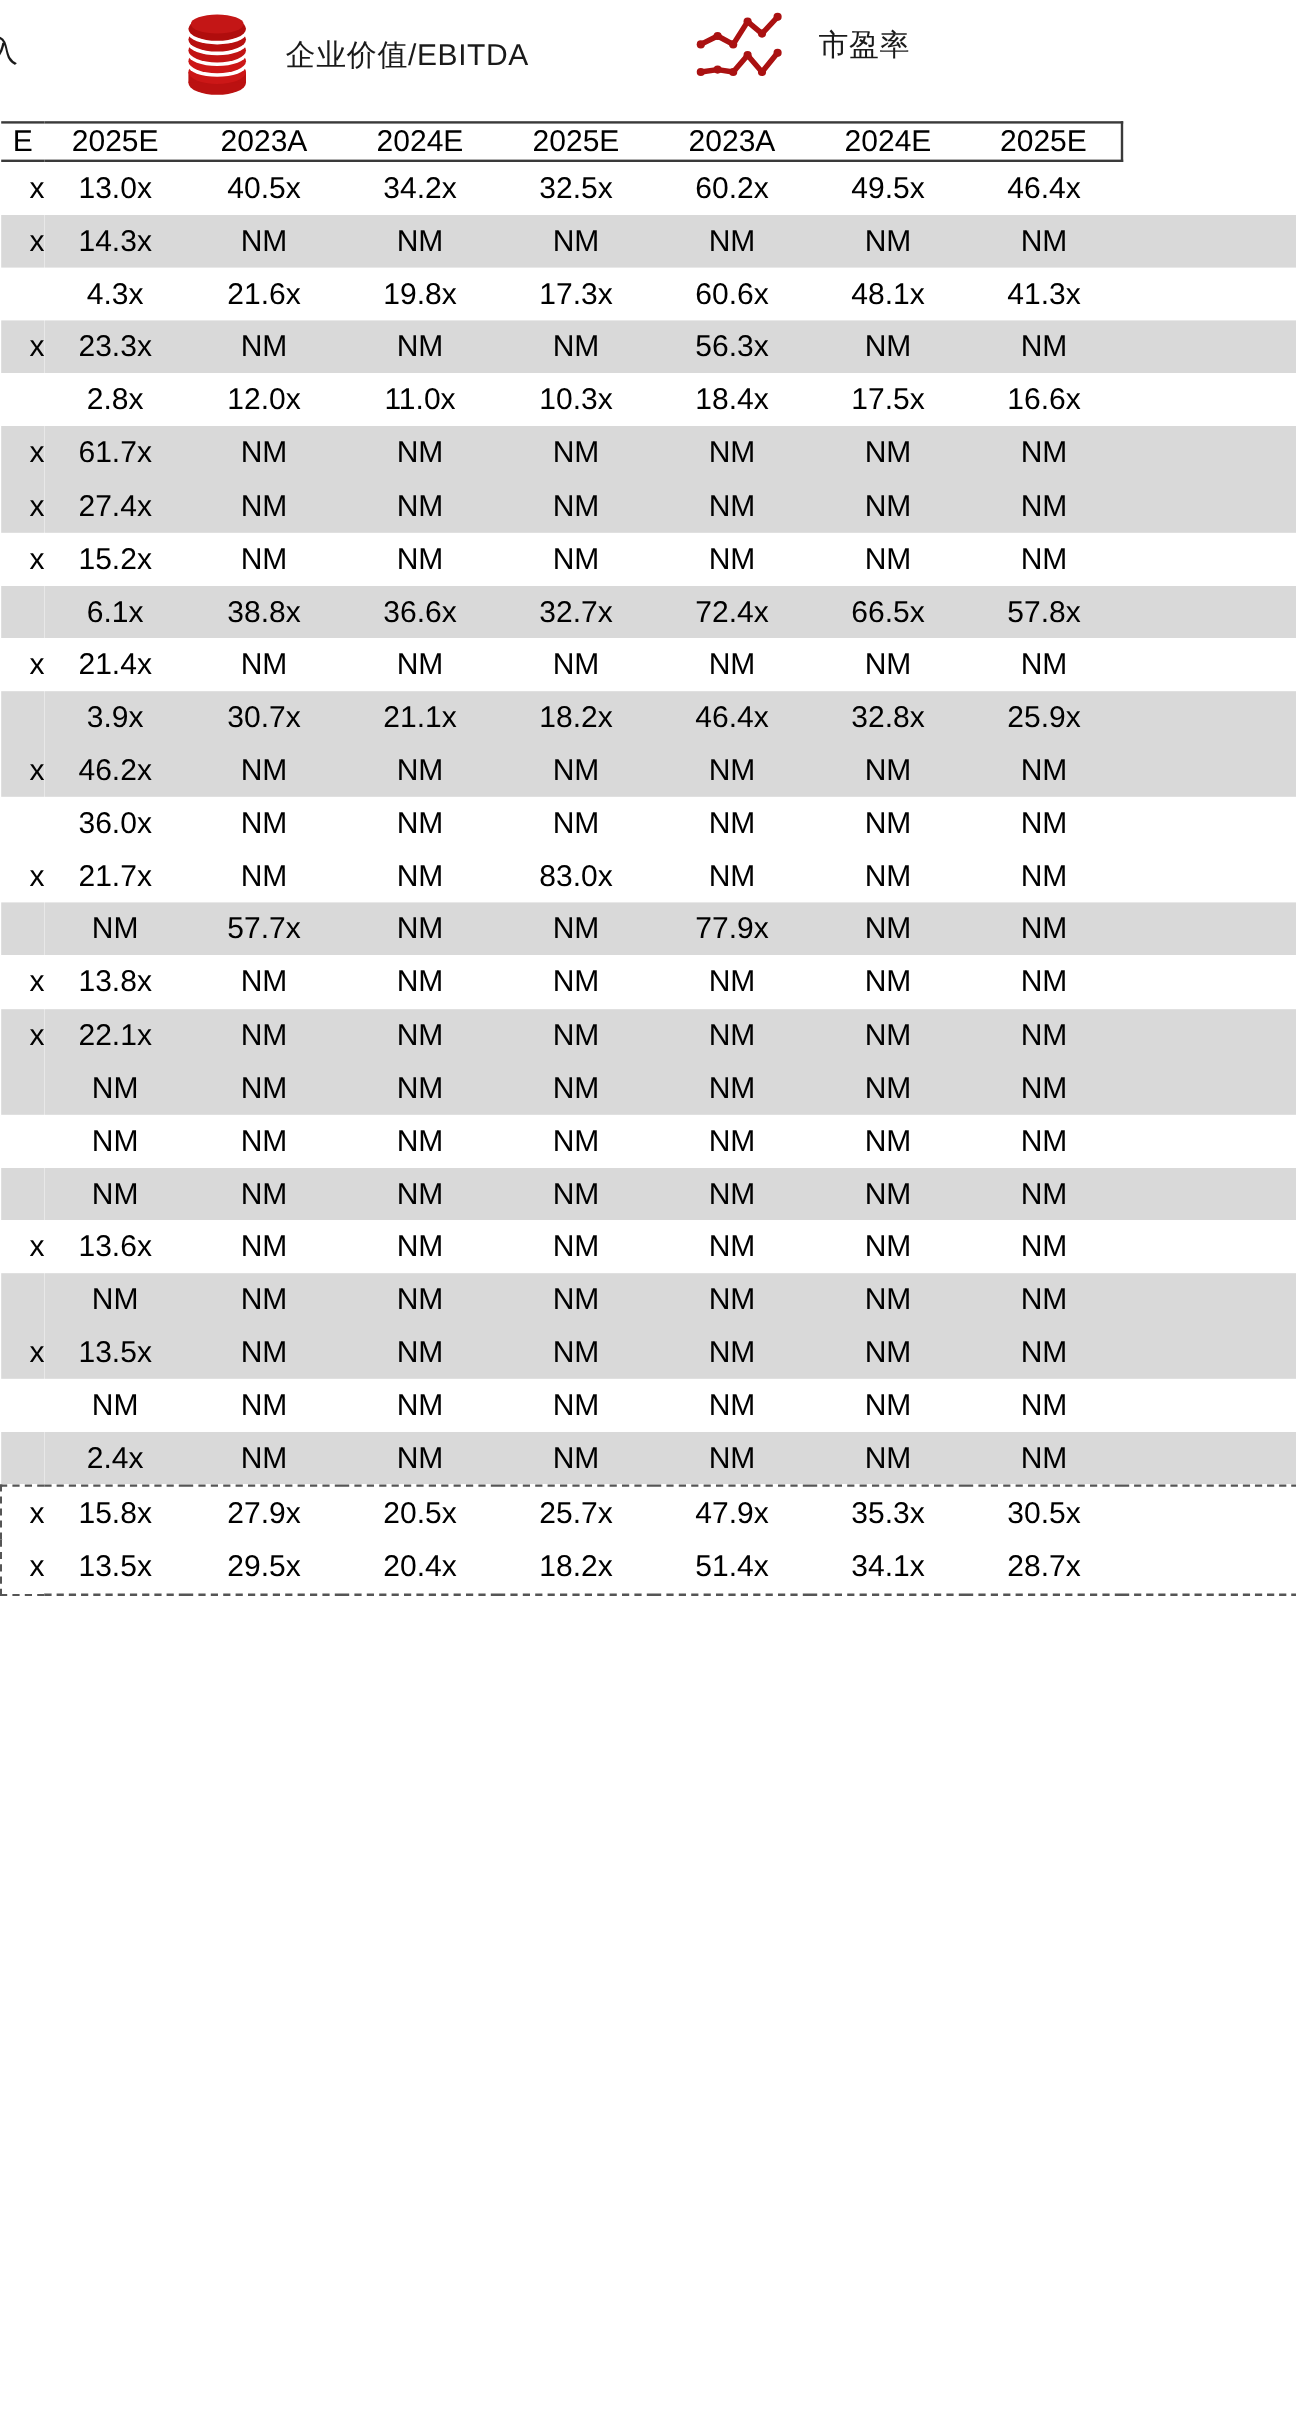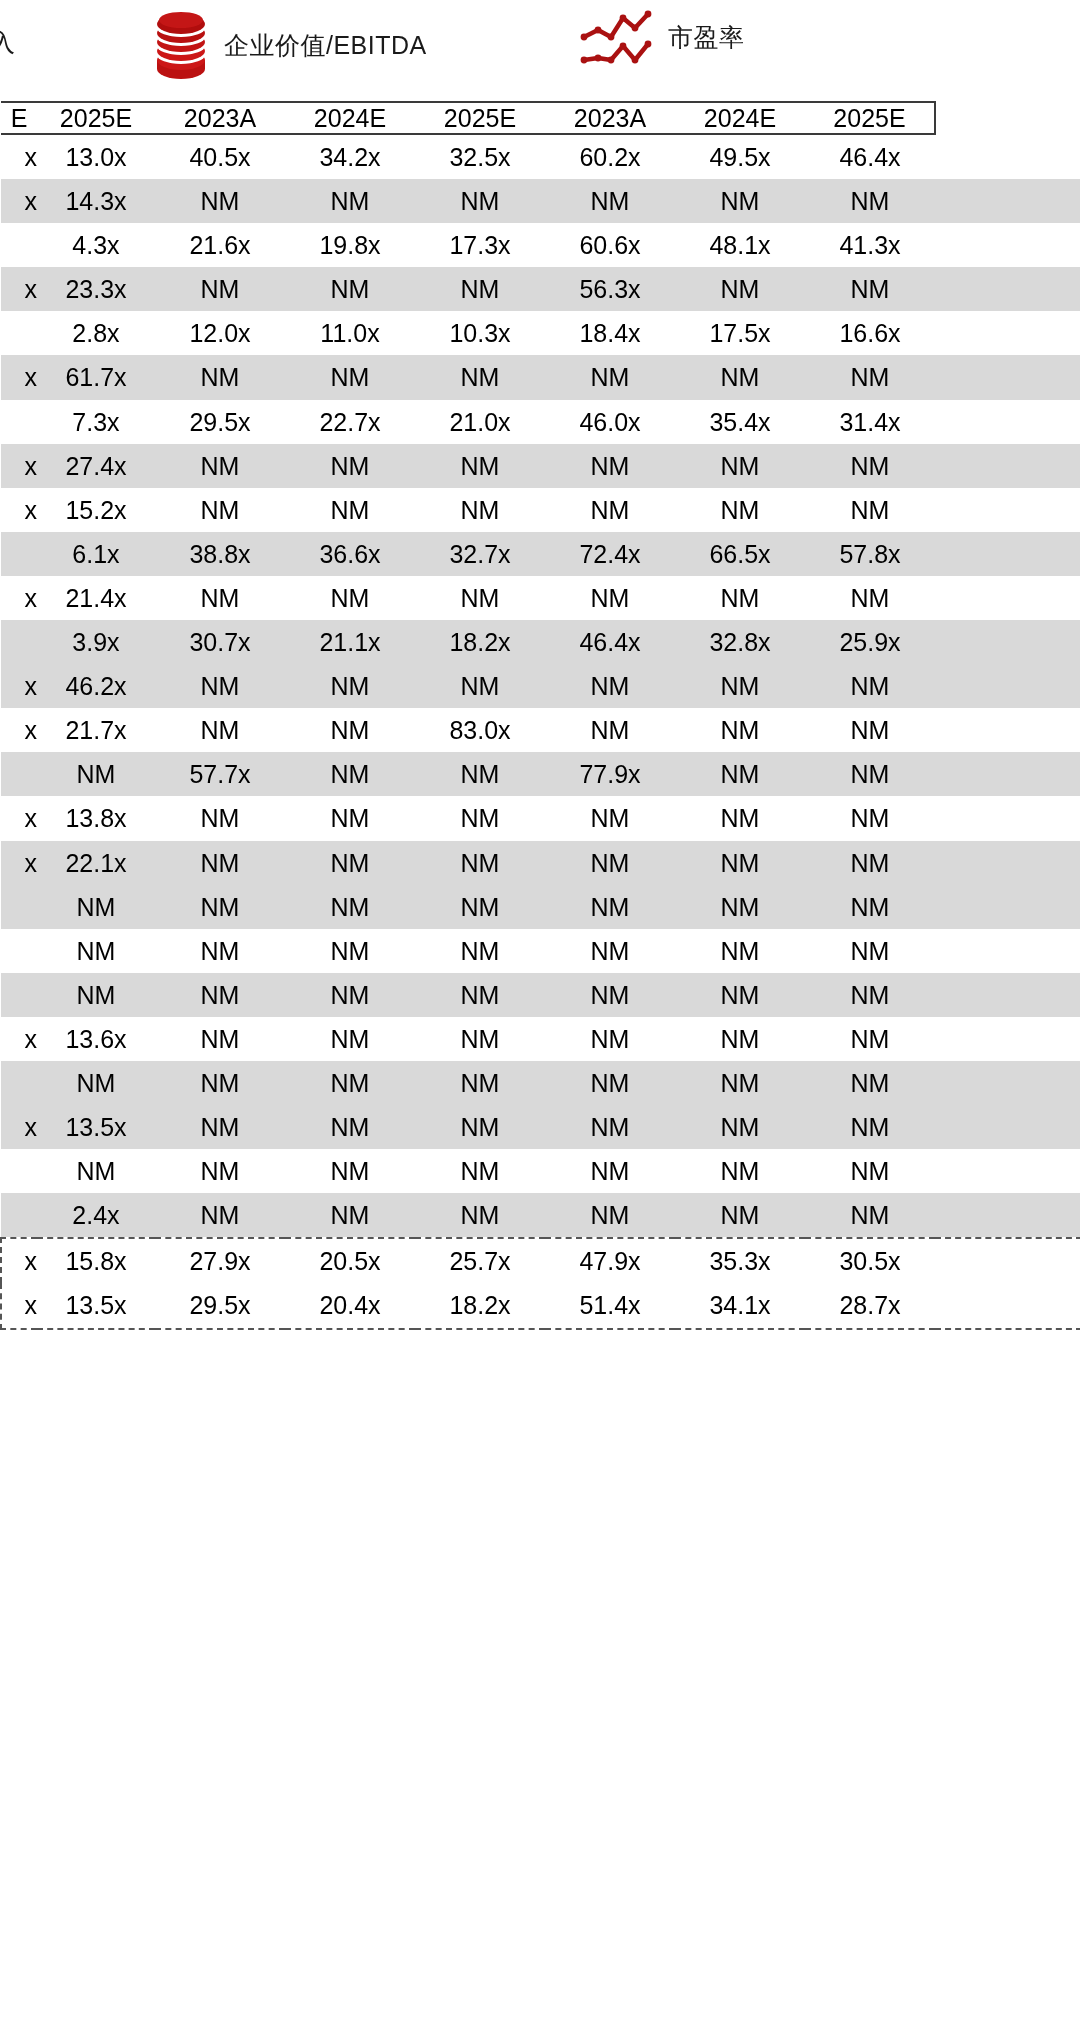--- a/index.html
+++ b/index.html
@@ -20,21 +20,21 @@
   .icon-band {
     position: absolute;
     top: 0; left: 0;
     width: 1080px;
     height: 100px;
   }
   .group-head {
     position: absolute;
     display: flex;
     align-items: center;
-    gap: 14px;
+    gap: 28px;
     top: 8px;
   }
   .group-head.ev   { left: 152px; }
   .group-head.pe   { left: 578px; text-align: center; }
 
   .group-label {
     font-size: 25px;
     color: #1a1a1a;
     white-space: nowrap;
     letter-spacing: 0.5px;
@@ -276,33 +276,20 @@
           </td>
           <td>61.7x</td>
           <td>NM</td>
           <td>NM</td>
           <td>NM</td>
           <td>NM</td>
           <td>NM</td>
           <td>NM</td>
           <td></td>
         </tr>
-        <tr class="plain">
-          <td class="cutcol">
-            <span></span>
-          </td>
-          <td>7.3x</td>
-          <td>29.5x</td>
-          <td>22.7x</td>
-          <td>21.0x</td>
-          <td>46.0x</td>
-          <td>35.4x</td>
-          <td>31.4x</td>
-          <td></td>
-        </tr>
         <tr class="shade">
           <td class="cutcol">
             <span>x</span>
           </td>
           <td>27.4x</td>
           <td>NM</td>
           <td>NM</td>
           <td>NM</td>
           <td>NM</td>
           <td>NM</td>
@@ -359,20 +346,33 @@
           <td>46.4x</td>
           <td>32.8x</td>
           <td>25.9x</td>
           <td></td>
         </tr>
         <tr class="shade">
           <td class="cutcol">
             <span>x</span>
           </td>
           <td>46.2x</td>
+          <td>NM</td>
+          <td>NM</td>
+          <td>NM</td>
+          <td>NM</td>
+          <td>NM</td>
+          <td>NM</td>
+          <td></td>
+        </tr>
+        <tr class="plain">
+          <td class="cutcol">
+            <span></span>
+          </td>
+          <td>36.0x</td>
           <td>NM</td>
           <td>NM</td>
           <td>NM</td>
           <td>NM</td>
           <td>NM</td>
           <td>NM</td>
           <td></td>
         </tr>
         <tr class="plain">
           <td class="cutcol">

